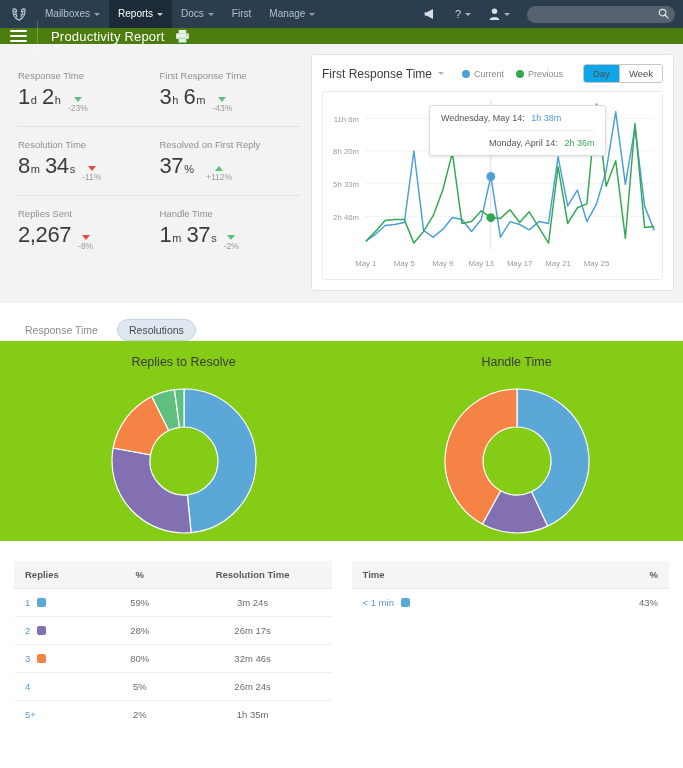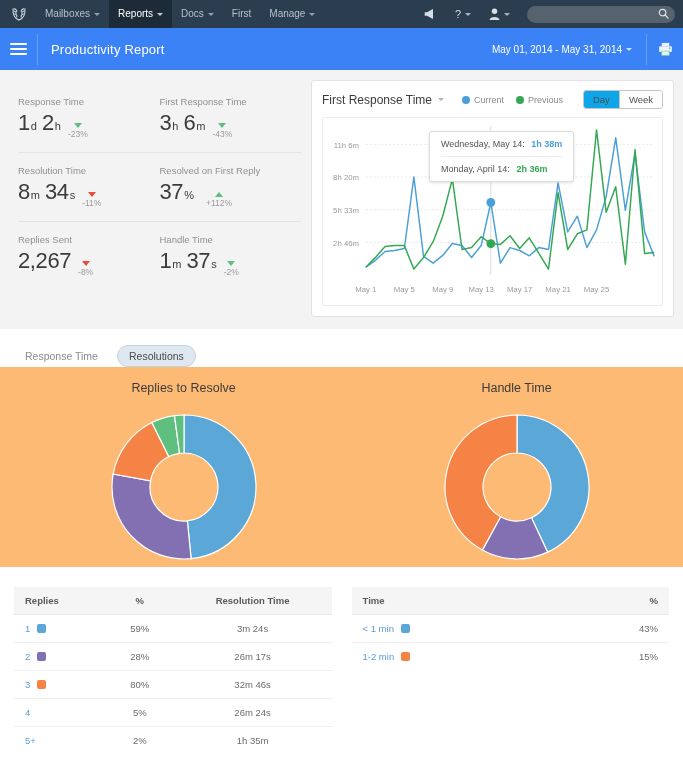--- a/index.html
+++ b/index.html
@@ -70,22 +70,22 @@
     padding: 0 20px 0 9px; width: 100%;
     font-family: "Liberation Sans", sans-serif;
   }
   .search-icon-wrap {
     position: absolute; right: 6px; top: 50%; transform: translateY(-50%);
     color: #dde4e9;
   }
 
   
   .greenbar {
-    height: 42px;
-    background: #3b82f6;
+    height: 16px;
+    background: #4d7c0f;
     display: flex; align-items: center;
     color: #ffffff;
     position: relative;
   }
   .hamburger {
     width: 38px; height: 31px;
     display: flex; flex-direction: column;
     align-items: center; justify-content: center;
     gap: 3px;
     cursor: pointer;
@@ -166,34 +166,34 @@
     position: absolute;
     left: 106px; top: 13px;
     background: #ffffff;
     border: 1px solid #dcdcdc;
     border-radius: 3px;
     box-shadow: 0 1px 3px rgba(0,0,0,.12);
     padding: 0 11px;
     z-index: 5;
   }
   .tt-row { font-size: 9px; color: #555; padding: 7px 0; white-space: nowrap; }
-  .tt-row + .tt-row { border-top: 1px solid #ececec; }
-  .tt-val { font-weight: bold; margin-left: 4px; }
+  .tt-row + .tt-row { border-top: 1px solid #ececec; margin-left: 48px; }
+  .tt-val { font-weight: normal; margin-left: 4px; }
 
   
   .tabs { display: flex; align-items: center; padding: 16px 0 0 14px; gap: 8px; background: #ffffff; }
   .tab { font-size: 10.5px; color: #8c8c8c; padding: 4px 11px; cursor: pointer; border-radius: 11px; }
   .tab.active {
     background: #dfe8f0;
     border: 1px solid #c3d2e0;
     color: #4a4a4a;
   }
 
   
-  .donuts { display: flex; background: #fdba74; padding: 14px 0 0 17px; text-align: center; }
+  .donuts { display: flex; background: #84cc16; padding: 14px 0 0 17px; text-align: center; }
   .donut-col { width: 50%; display: flex; flex-direction: column; align-items: center; }
   .donut-title { font-size: 12.5px; color: #3c3c3c; margin-bottom: 12px; }
 
   
   .tables { display: flex; background: #ffffff; padding: 20px 14px 0 14px; gap: 20px; }
   .tbl { width: 50%; }
   table { width: 100%; border-collapse: collapse; }
   thead th {
     background: #f5f5f5;
     font-size: 9.5px; color: #5a5a5a;
@@ -283,24 +283,20 @@
   </div>
 </div>
 
 <div class="greenbar">
   <div class="hamburger">
     <span></span>
       <span></span>
       <span></span>
   </div>
   <div class="page-title">Productivity Report</div>
-  <div class="date-range">
-    <span>May 01, 2014 - May 31, 2014</span>
-    <i class="caret"></i>
-  </div>
   <div class="print-btn">
     <svg width="15" height="14" viewBox="0 0 16 15">
       <rect x="4" y="1" width="8" height="3.4" fill="#ffffff" opacity=".9"></rect>
       <rect x="1.2" y="4.6" width="13.6" height="6" rx="1" fill="#ffffff" opacity=".9"></rect>
       <rect x="4" y="9.8" width="8" height="4.6" fill="#ffffff" opacity=".9"></rect>
       <rect x="4" y="9.8" width="8" height="4.6" fill="none" stroke="#6ecf8e" stroke-width=".8"></rect>
       <circle cx="12.6" cy="6.6" r=".9" fill="#6ecf8e"></circle>
     </svg>
   </div>
 </div>
@@ -527,20 +523,16 @@
         <tr>
           <th>Time</th>
           <th class="c-right">%</th>
         </tr>
       </thead>
       <tbody id="timeBody">
           <tr>
             <td class="key">&lt; 1 min<span class="sw" style="background: rgb(91, 167, 216);"></span></td>
             <td class="c-right">43%</td>
           </tr>
-          <tr>
-            <td class="key">1-2 min<span class="sw" style="background: rgb(245, 131, 69);"></span></td>
-            <td class="c-right">15%</td>
-          </tr>
         </tbody>
     </table>
   </div>
 </div>
 
 </body></html>

